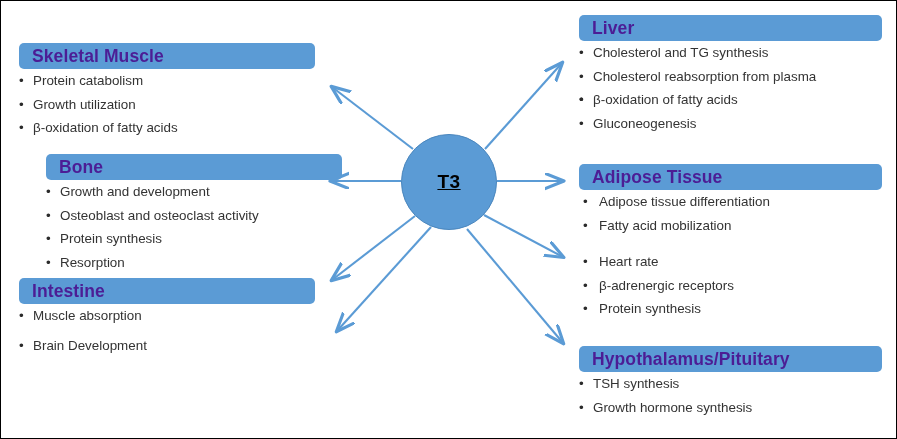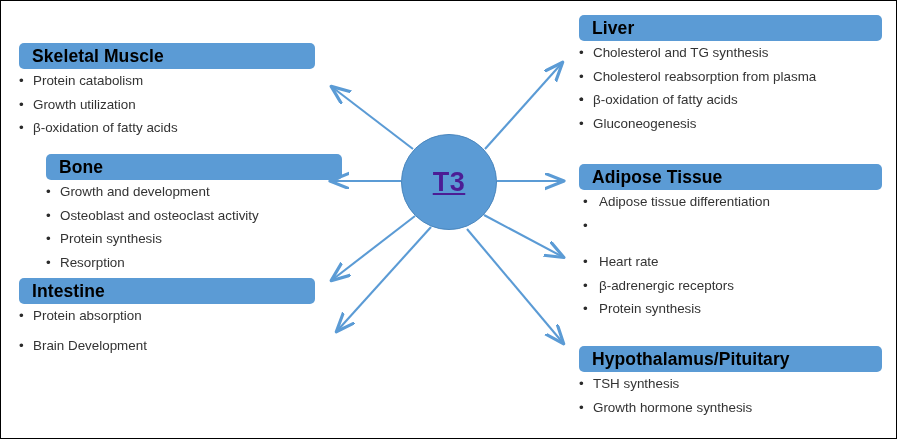--- a/index.html
+++ b/index.html
@@ -23,21 +23,21 @@
     position: absolute;
     top: 0;
   }
   #col-left  { left: 18px;  width: 296px; }
   #col-right { left: 578px; width: 303px; }
 
   .organ-block { position: absolute; width: 100%; }
 
   .organ-header {
     background: #5B9BD5;
-    color: #000000;
+    color: #4c1d95;
     font-weight: bold;
     font-size: 17.5px;
     line-height: 26px;
     height: 26px;
     border-radius: 5px;
     padding: 0 0 0 13px;
     box-sizing: border-box;
     letter-spacing: 0.1px;
     white-space: nowrap;
     overflow: hidden;
@@ -85,23 +85,23 @@
     height: 96px;
     border-radius: 50%;
     background: #5B9BD5;
     border: 1px solid #4a86bd;
     box-sizing: border-box;
     display: flex;
     align-items: center;
     justify-content: center;
   }
   #t3-label {
-    color: #4c1d95;
+    color: #000000;
     font-weight: bold;
-    font-size: 27px;
+    font-size: 19px;
     letter-spacing: 0.5px;
     text-decoration: underline;
   }
 </style>
 </head>
 <body>
 
 <div id="canvas">
 
   <svg id="arrows" viewBox="0 0 897 439" width="897" height="439">
@@ -143,21 +143,21 @@
         <li><span class="bullet">•</span><span>Growth  and development</span></li>
         <li><span class="bullet">•</span><span>Osteoblast and osteoclast activity</span></li>
         <li><span class="bullet">•</span><span>Protein synthesis</span></li>
         <li><span class="bullet">•</span><span>Resorption</span></li>
       </ul>
     </div>
 
     <div class="organ-block" style="top:277px;">
       <div class="organ-header">Intestine</div>
       <ul class="organ-list">
-        <li><span class="bullet">•</span><span>Protein absorption</span></li>
+        <li><span class="bullet">•</span><span>Muscle absorption</span></li>
       </ul>
     </div>
 
     <div class="organ-block" style="top:333px;">
       <ul class="organ-list">
         <li><span class="bullet">•</span><span>Brain Development</span></li>
       </ul>
     </div>
 
   </div>
@@ -172,21 +172,21 @@
         <li><span class="bullet">•</span></li>
         <li><span class="bullet">•</span><span>β-oxidation of fatty acids</span></li>
         <li><span class="bullet">•</span><span>Gluconeogenesis</span></li>
       </ul>
     </div>
 
     <div class="organ-block" style="top:163px;">
       <div class="organ-header">Adipose Tissue</div>
       <ul class="organ-list spaced-bullets">
         <li><span class="bullet">•</span><span>Adipose tissue differentiation</span></li>
-        <li><span class="bullet">•</span></li>
+        <li><span class="bullet">•</span><span>Fatty acid mobilization</span></li>
       </ul>
     </div>
 
     <div class="organ-block" style="top:243px;">
       <ul class="organ-list spaced-bullets" style="margin-top:6px;">
         <li><span class="bullet">•</span><span>Heart rate</span></li>
         <li><span class="bullet">•</span><span>β-adrenergic receptors</span></li>
         <li><span class="bullet">•</span><span>Protein synthesis</span></li>
       </ul>
     </div>

